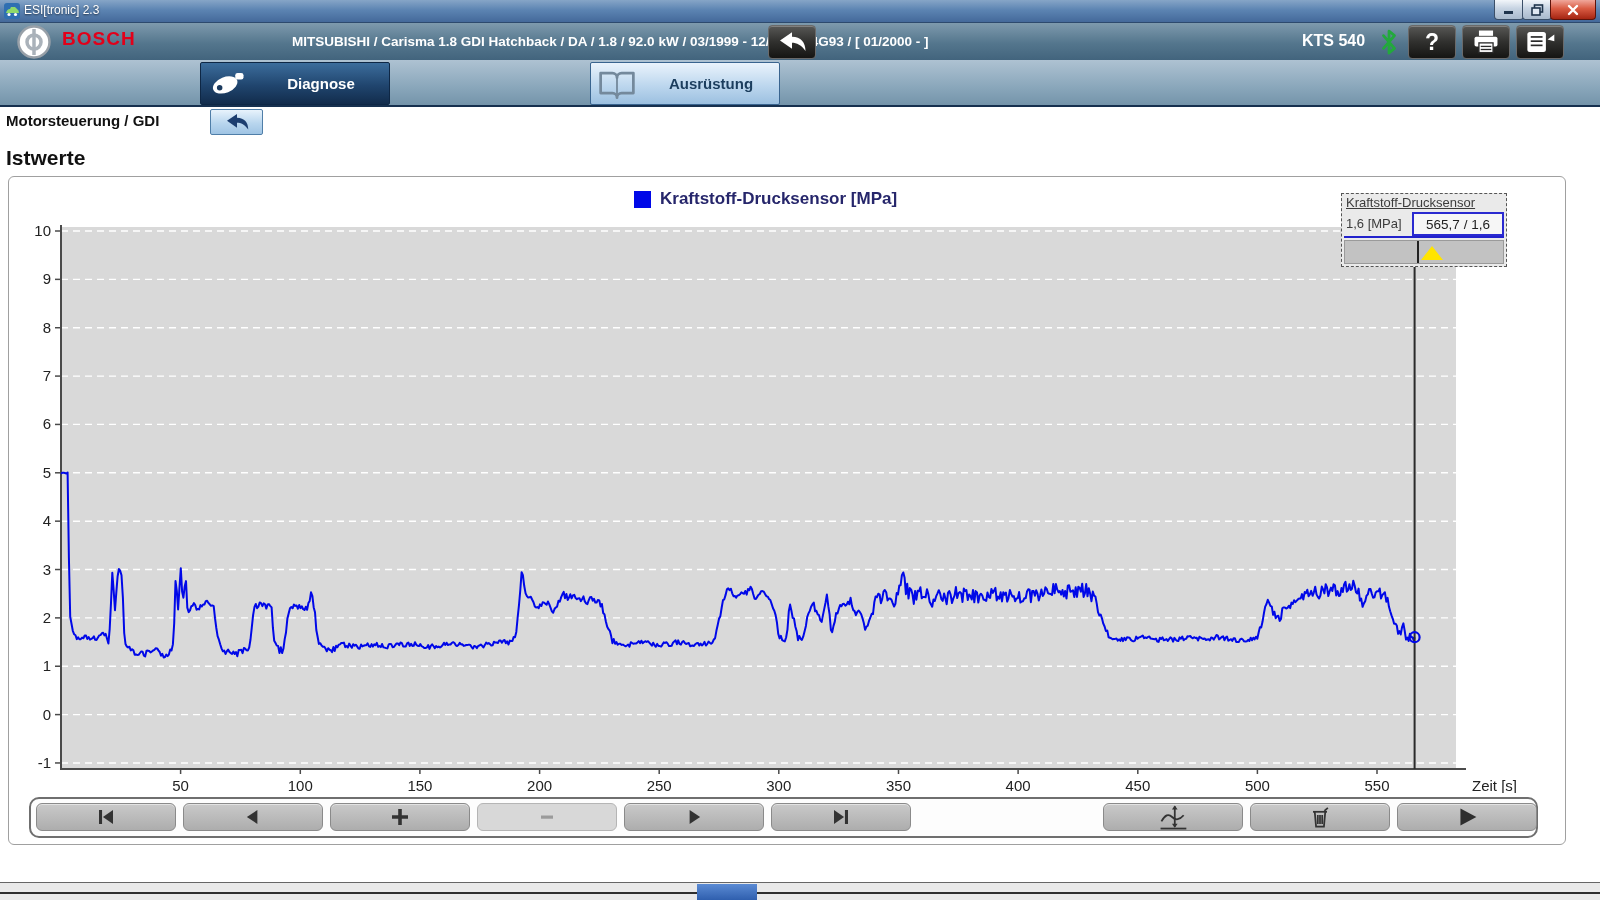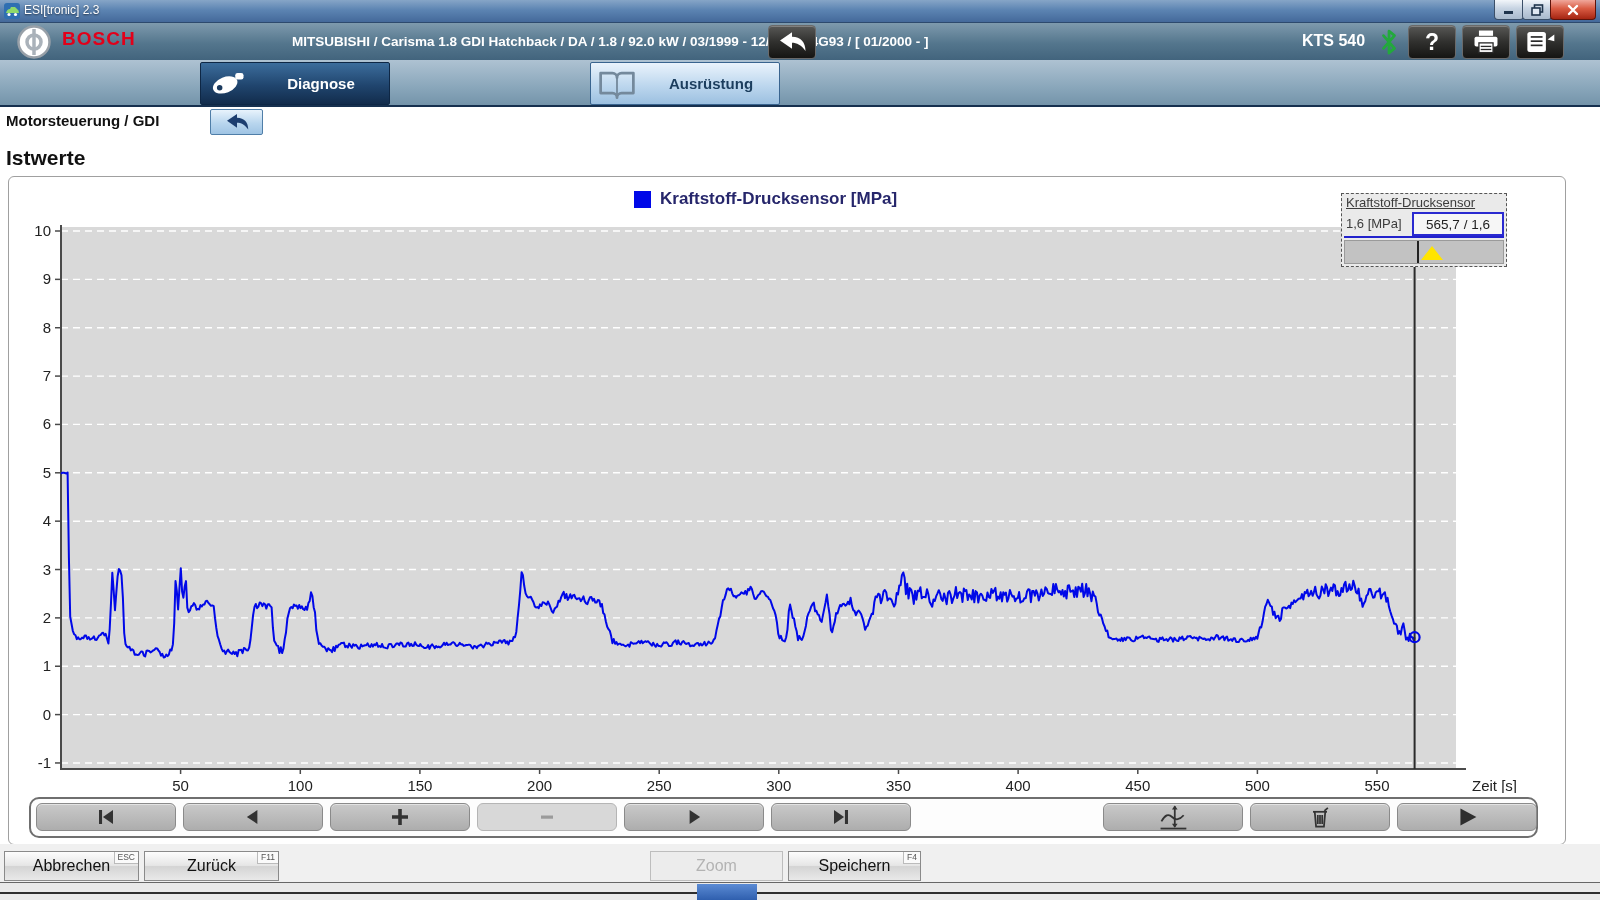--- a/index.html
+++ b/index.html
@@ -330,35 +330,18 @@
         </svg>
       </div>
       <div class="tbtn" style="left:1366px">
         <svg width="30" height="26" viewBox="0 0 32 26">
           <path d="M9 4 L26 13 L9 22 Z" fill="#2e2e2e"></path>
           </svg>
       </div>
     </div>
   </div>
 
-  <div id="footer" class="abs">
-    <div class="fbtn" style="left:4px;width:133px">
-      <span>Abbrechen</span>
-      <span class="key">ESC</span>
-    </div>
-    <div class="fbtn" style="left:144px;width:133px">
-      <span>Zurück</span>
-      <span class="key">F11</span>
-    </div>
-    <div class="fbtn disabled" style="left:650px;width:131px">
-      <span>Zoom</span>
-    </div>
-    <div class="fbtn" style="left:788px;width:131px">
-      <span>Speichern</span>
-      <span class="key">F4</span>
-    </div>
-  </div>
 
   <div id="bottomstrip" class="abs"></div>
   <div id="bottomline" class="abs"></div>
   <div id="taskbar-blue" class="abs"></div>
 
 </div>
 
 </body></html>

